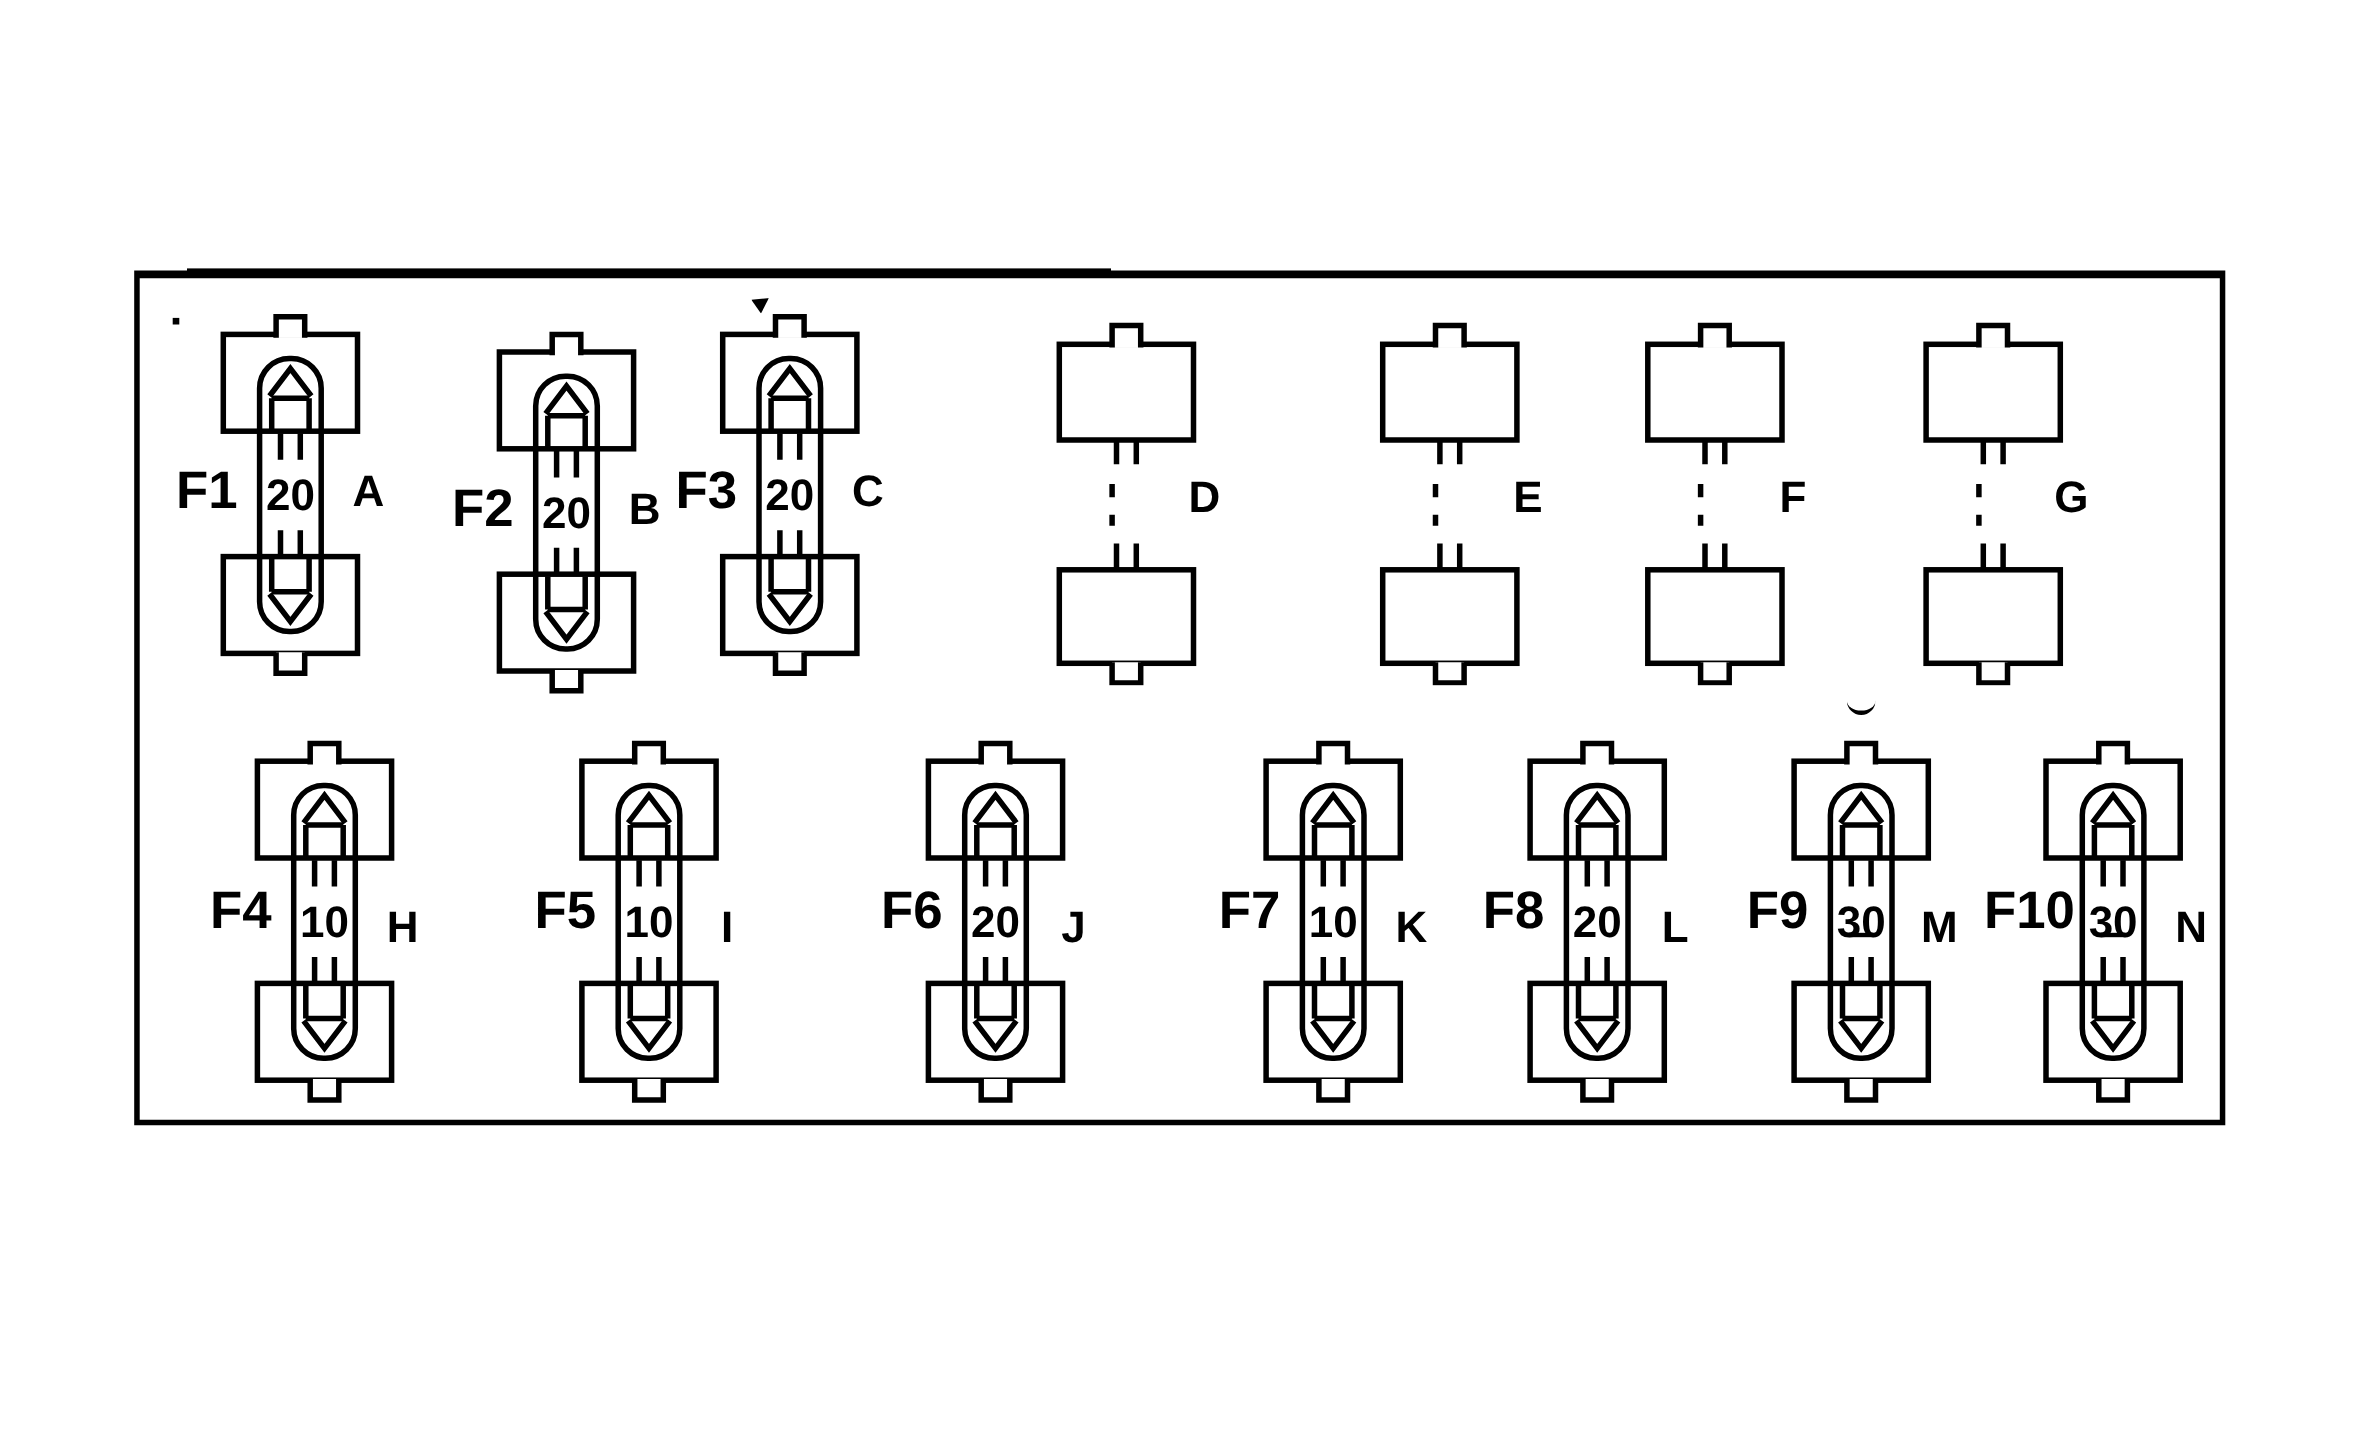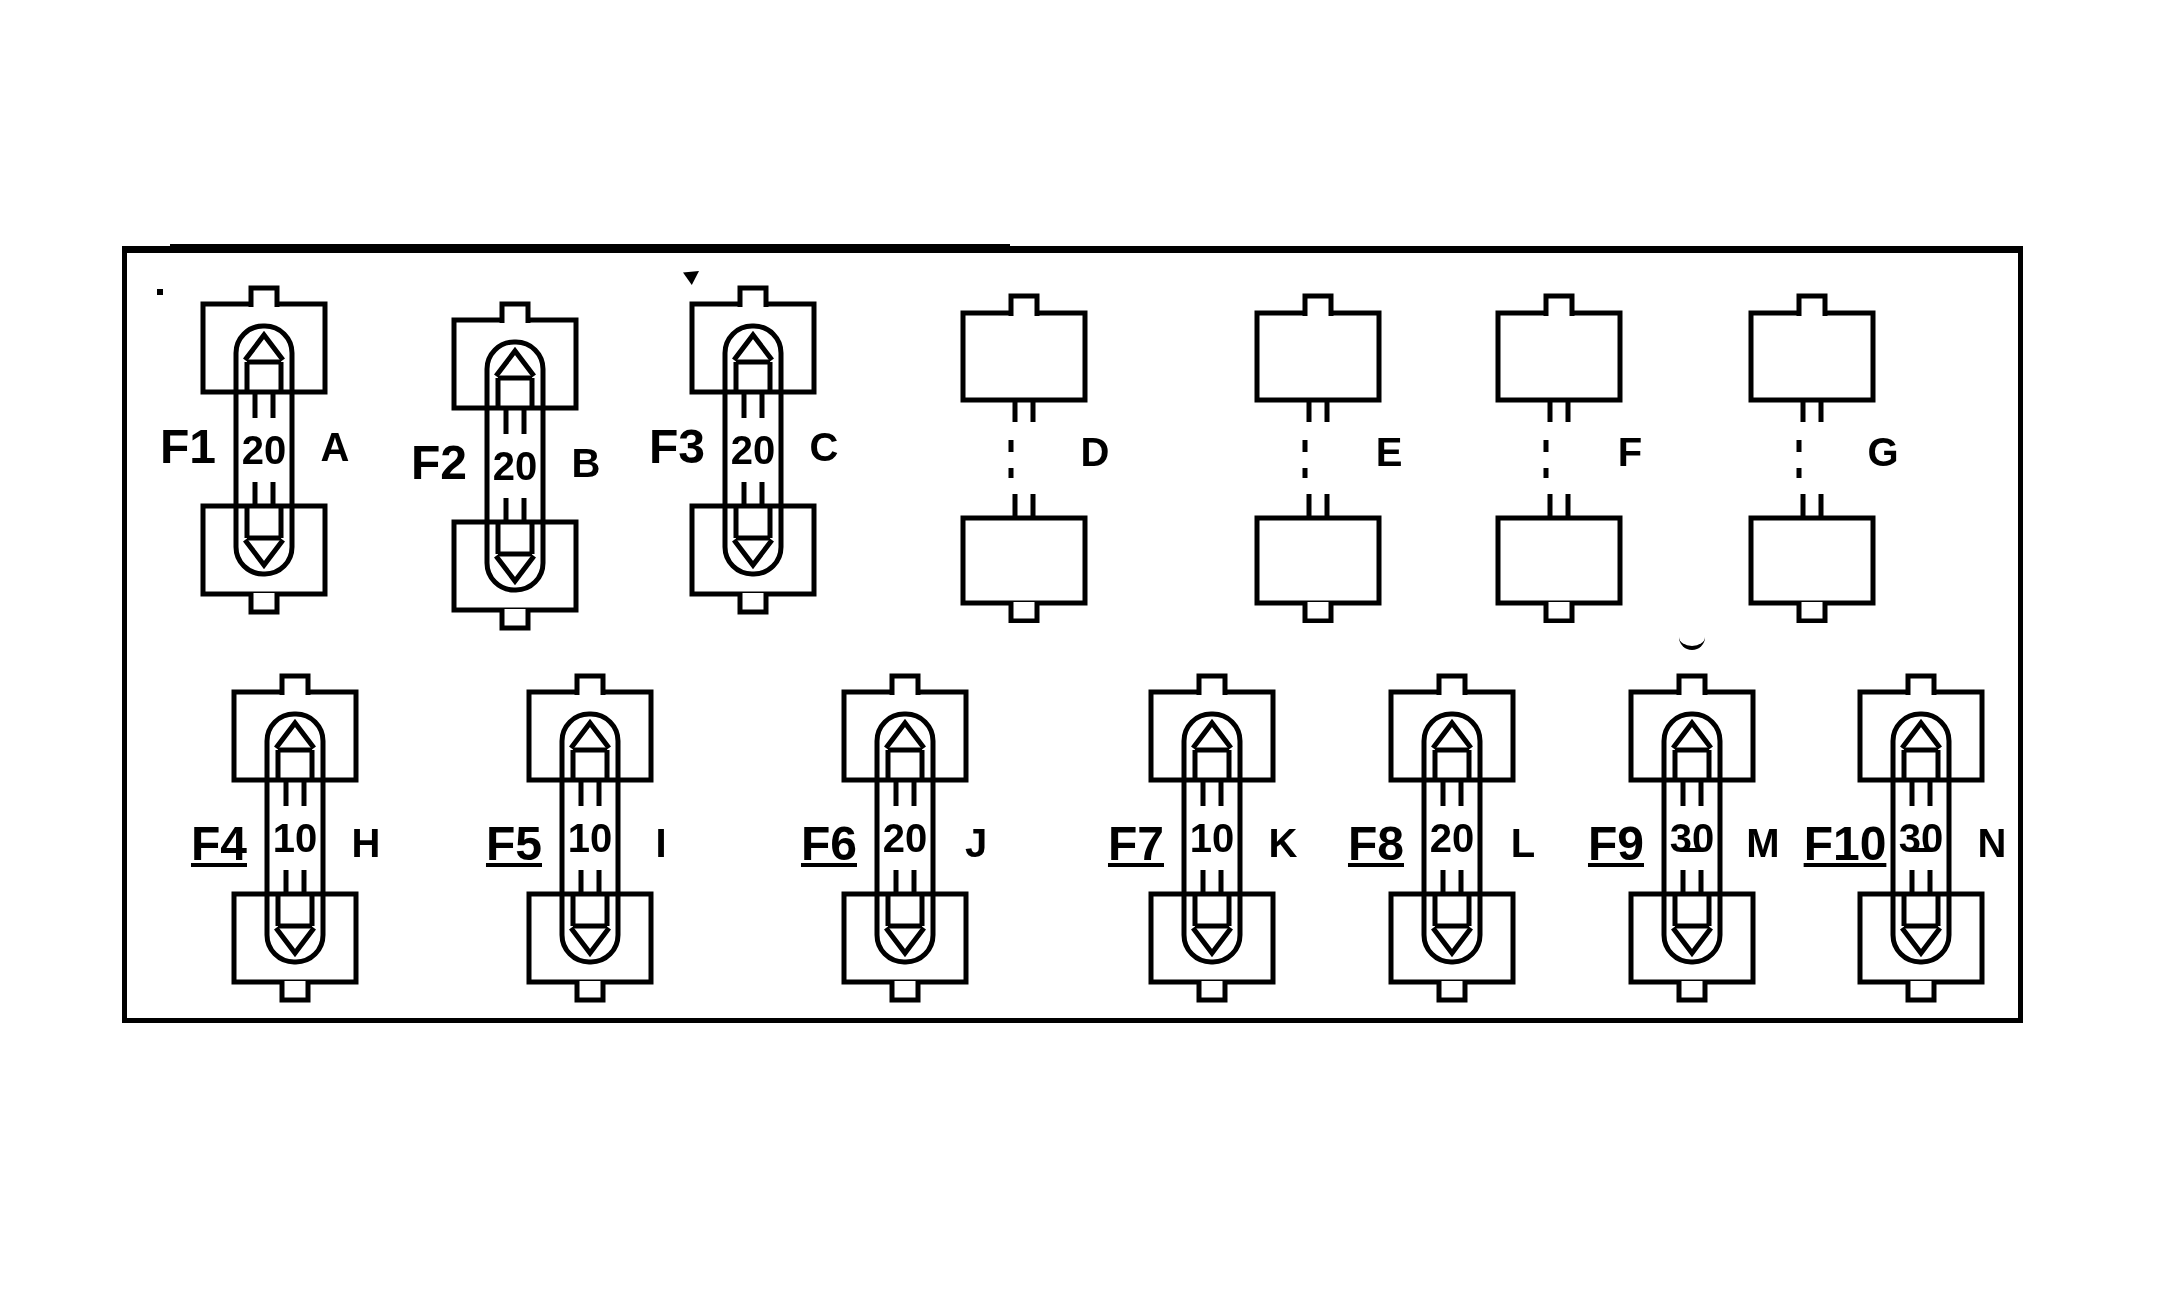--- a/index.html
+++ b/index.html
@@ -12,21 +12,21 @@
     border:5px solid #000;border-top-width:7px;box-sizing:border-box;
   }
   .slot{position:absolute;width:300px;height:332px;}
   .gfx{position:absolute;left:75px;top:0;width:150px;height:332px;}
   .lbl{
     position:absolute;height:46px;line-height:46px;font-weight:bold;
     white-space:nowrap;color:#000;
   }
   .ref{left:18px;width:112px;text-align:center;font-size:48px;top:140px;}
   .letter{left:178px;width:86px;text-align:center;font-size:40px;top:140px;}
-  .row-bottom .ref{top:149px;text-decoration:underline;}
+  .row-bottom .ref{top:134px;}
   .row-bottom .letter{top:148px;}
   .empty .letter{top:138px;}
   .amp{font-family:"Liberation Sans",sans-serif;font-size:40px;font-weight:bold;
        fill:#000;text-anchor:middle;}
   
   .art{position:absolute;background:#000;}
   .art-flag{
     position:absolute;left:683px;top:271px;width:16px;height:14px;background:#000;
     clip-path:polygon(0 10%,100% 0,55% 100%);
   }
@@ -80,21 +80,21 @@
 
   <div class="slot row-top" style="left:365px;top:300px">
     <span class="lbl ref">F2</span>
     <svg class="gfx" viewBox="0 0 150 332">
       <use href="#g-fuse"></use>
       <text class="amp" x="75" y="180">20</text>
     </svg>
     <span class="lbl letter">B</span>
   </div>
 
-  <div class="slot row-top" style="left:603px;top:284px">
+  <div class="slot row-top" style="left:568px;top:284px">
     <span class="lbl ref">F3</span>
     <svg class="gfx" viewBox="0 0 150 332">
       <use href="#g-fuse"></use>
       <text class="amp" x="75" y="180">20</text>
     </svg>
     <span class="lbl letter">C</span>
   </div>
 
   <div class="slot row-top empty" style="left:874px;top:291px">
     <svg class="gfx" viewBox="0 0 150 332">

